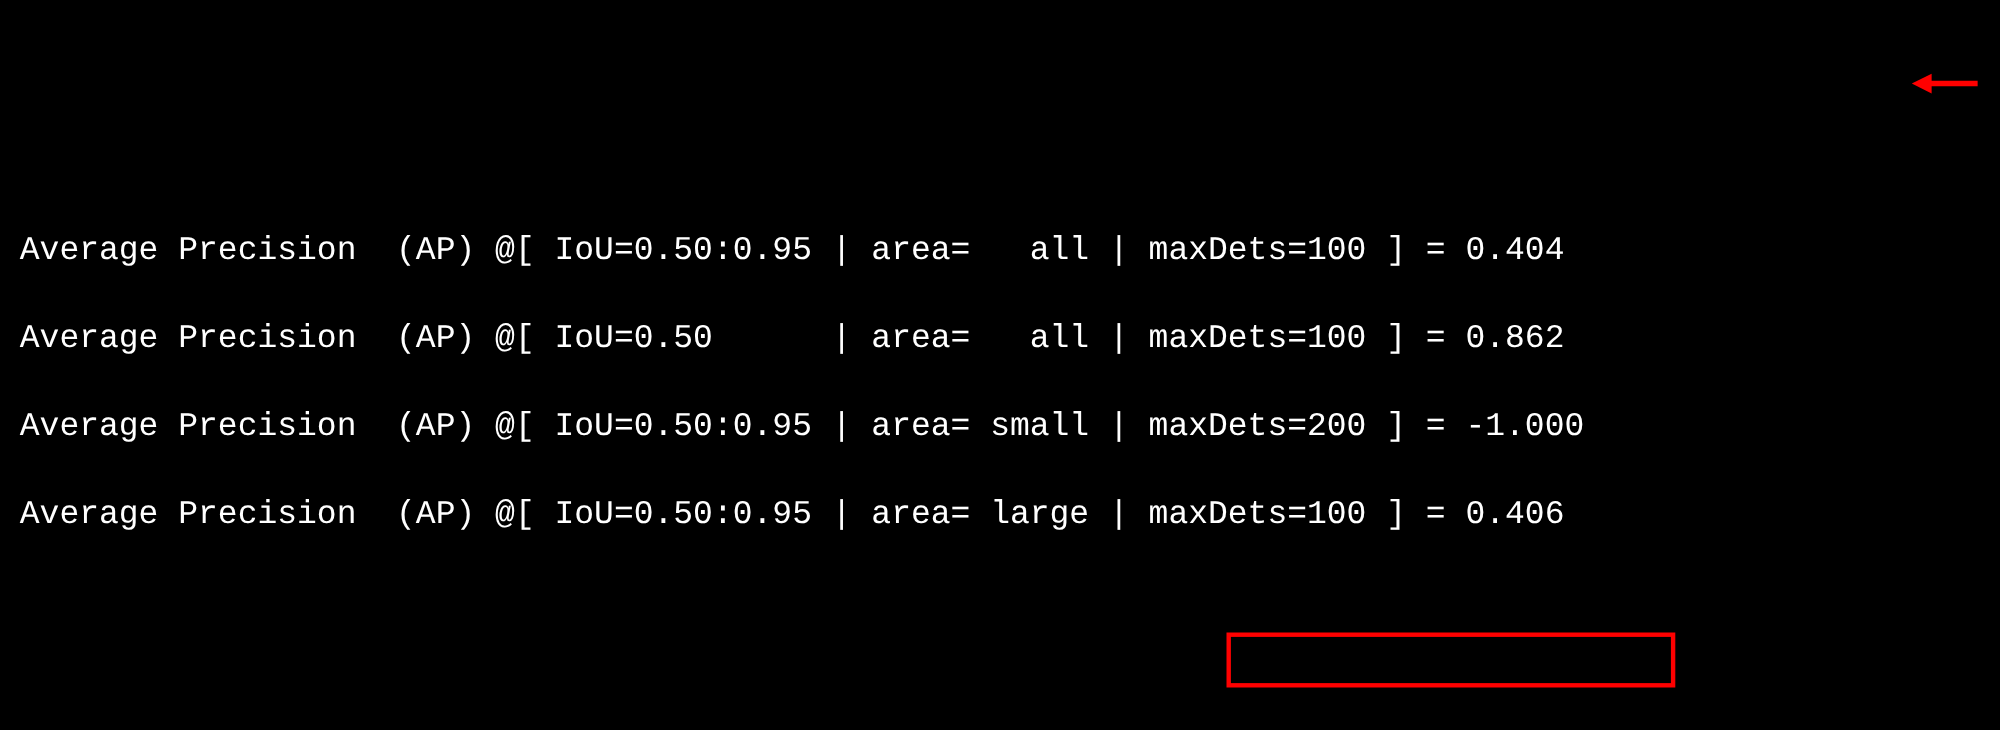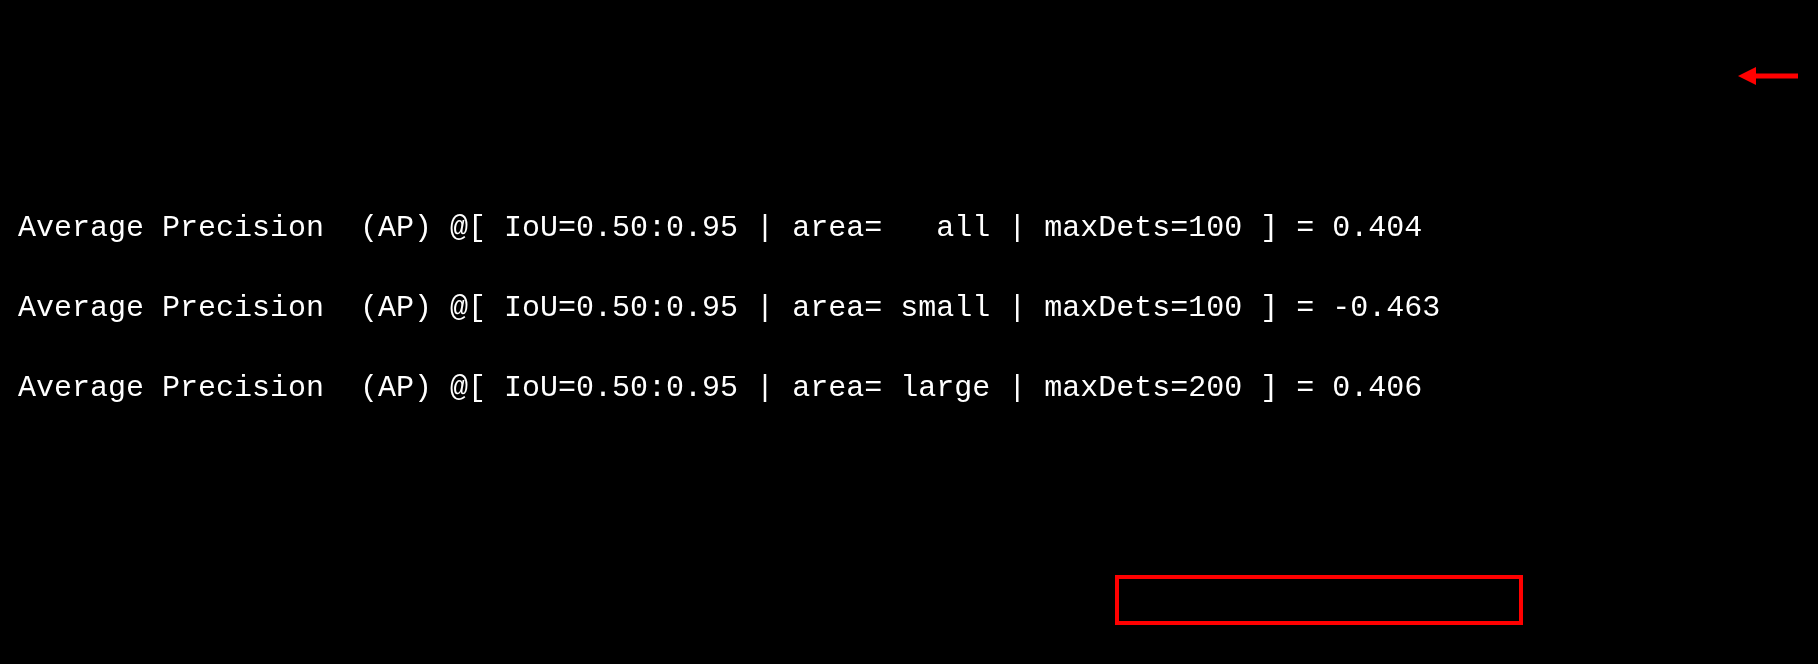--- a/index.html
+++ b/index.html
@@ -43,22 +43,23 @@
       pointer-events: none;
     }
   </style>
 </head>
 <body>
 
 
 
 <div>
 <div class="line"> Average Precision  (AP) @[ IoU=0.50:0.95 | area=   all | maxDets=100 ] = 0.404</div>
-<div class="line"> Average Precision  (AP) @[ IoU=0.50:0.95 | area= small | maxDets=100 ] = -0.463</div>
-<div class="line"> Average Precision  (AP) @[ IoU=0.50:0.95 | area= large | maxDets=200 ] = 0.406</div>
+<div class="line"> Average Precision  (AP) @[ IoU=0.50      | area=   all | maxDets=100 ] = 0.862</div>
+<div class="line"> Average Precision  (AP) @[ IoU=0.50:0.95 | area= small | maxDets=200 ] = -1.000</div>
+<div class="line"> Average Precision  (AP) @[ IoU=0.50:0.95 | area= large | maxDets=100 ] = 0.406</div>
 
 
 
 
 
 
 
 </div>
 
 <div class="arrow">

